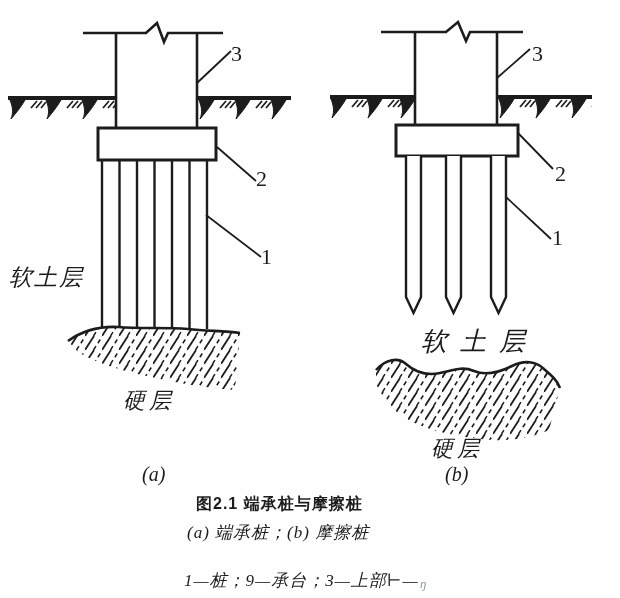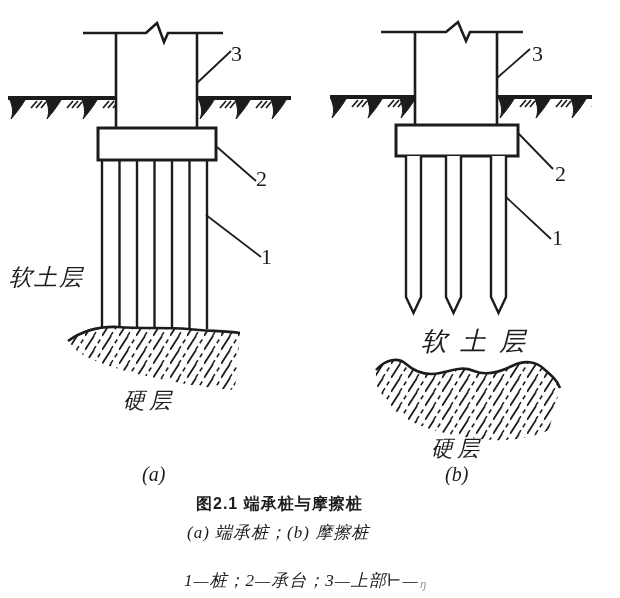--- a/index.html
+++ b/index.html
@@ -142,16 +142,16 @@
 
   <div class="lbl cjk soft-b">软土层</div>
   <div class="lbl cjk hard-b">硬层</div>
   <div class="lbl panel-tag tag-b">(b)</div>
   <div class="lbl num n3b">3</div>
   <div class="lbl num n2b">2</div>
   <div class="lbl num n1b">1</div>
 
   <div class="lbl cap-title">图2.1 端承桩与摩擦桩</div>
   <div class="lbl cjk cap-sub">(a) 端承桩；(b) 摩擦桩</div>
-  <div class="lbl cjk cap-legend"><span>1—桩；2—承台；3—上部</span><span class="frag">⊢—</span></div>
+  <div class="lbl cjk cap-legend"><span>1—桩；9—承台；3—上部</span><span class="frag">⊢—</span></div>
   <div class="lbl stray">ŋ</div>
 
 </div>
 
 </body></html>

